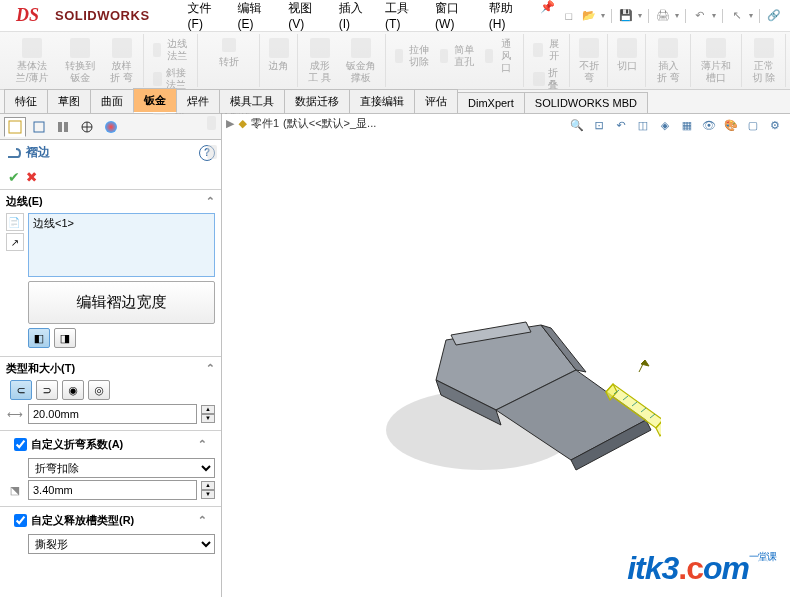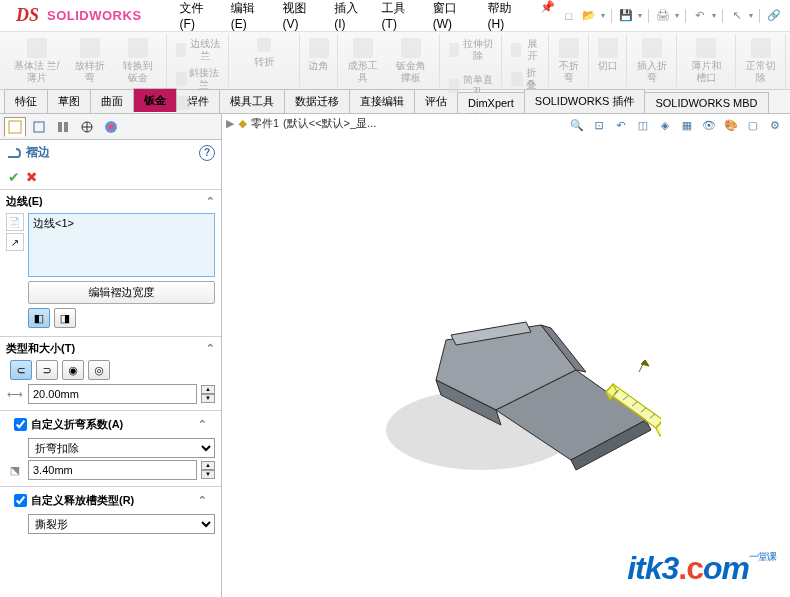--- a/index.html
+++ b/index.html
@@ -2,38 +2,38 @@
 <html><head>
 <meta charset="utf-8">
 <style>
   * { box-sizing: border-box; margin: 0; padding: 0; font-family: "Microsoft YaHei", Arial, sans-serif; }
   body { width: 790px; height: 597px; background: #fff; font-size: 11px; overflow: hidden; position: relative; }
   
   
   .menubar { height: 32px; display: flex; align-items: center; background: #fff; border-bottom: 1px solid #e0e0e0; }
   .logo { display: flex; align-items: center; padding: 0 16px; }
   .logo-ds { color: #d4282e; font-size: 18px; font-style: italic; font-weight: bold; font-family: Georgia, serif; }
-  .logo-text { color: #ec4899; font-weight: bold; font-size: 13px; letter-spacing: 0.5px; margin-left: 8px; }
+  .logo-text { color: #7f1d1d; font-weight: bold; font-size: 13px; letter-spacing: 0.5px; margin-left: 16px; }
   .menu-items { display: flex; gap: 2px; margin-left: 16px; justify-content: flex-end; }
   .menu-item { padding: 4px 6px; cursor: pointer; font-size: 12px; }
   .menu-right { display: flex; gap: 4px; margin-left: auto; padding-right: 8px; align-items: center; }
   .menu-icon { width: 16px; height: 16px; display: flex; align-items: center; justify-content: center; color: #888; cursor: pointer; }
   .menu-sep { width: 1px; height: 14px; background: #ccc; margin: 0 2px; }
   
   
   .ribbon { height: 58px; background: linear-gradient(#f8f8f8, #f0f0f0); border-bottom: 1px solid #d0d0d0; display: flex; padding: 2px 4px; gap: 1px; }
   .ribbon-group { display: flex; flex-direction: column; align-items: center; padding: 2px 4px; border-right: 1px solid #e0e0e0; }
   .ribbon-btn { display: flex; flex-direction: column; align-items: center; color: #aaa; font-size: 10px; padding: 2px 4px; text-align: center; line-height: 1.2; }
   .ribbon-btn .ico { width: 20px; height: 20px; background: #ddd; border-radius: 2px; margin-bottom: 2px; opacity: 0.5; }
   .ribbon-row { display: flex; gap: 4px; }
   
   
   .tabs { height: 24px; background: #f4f4f4; display: flex; align-items: flex-end; border-bottom: 1px solid #c0c0c0; padding-left: 4px; }
   .tab { padding: 4px 10px; font-size: 11px; border: 1px solid #c0c0c0; border-bottom: none; background: #f0f0f0; margin-right: -1px; cursor: pointer; }
-  .tab.active { background: #be185d; border-bottom: 1px solid #fff; font-weight: bold; position: relative; z-index: 1; }
+  .tab.active { background: #fdba74; border-bottom: 1px solid #fff; font-weight: bold; position: relative; z-index: 1; }
   
   
   .main { display: flex; height: calc(597px - 32px - 58px - 24px); }
   
   
   .left-panel { width: 222px; background: #fff; border-right: 1px solid #c0c0c0; display: flex; flex-direction: column; }
   .left-tabs { height: 26px; display: flex; align-items: center; border-bottom: 1px solid #c0c0c0; gap: 2px; padding: 0 4px; background: #f4f4f4; }
   .left-tab { width: 22px; height: 20px; display: flex; align-items: center; justify-content: center; cursor: pointer; }
   .left-tab.active { background: #fff; border: 1px solid #999; border-bottom-color: #fff; }
   
@@ -46,21 +46,21 @@
   .btn-cancel { color: #e53935; font-size: 14px; cursor: pointer; }
   
   .section { border-top: 1px solid #d0d0d0; padding: 4px 6px; }
   .section-title { font-size: 11px; font-weight: bold; margin-bottom: 4px; display: flex; align-items: center; }
   .section-expand { margin-left: auto; cursor: pointer; color: #888; }
   
   .listbox { border: 1px solid #7eb4ea; background: #eaf4fb; height: 64px; margin: 2px 0 4px 22px; padding: 2px 4px; font-size: 11px; position: relative; }
   .listbox-icons { position: absolute; left: -22px; top: 0; display: flex; flex-direction: column; gap: 2px; }
   .listbox-icons span { width: 18px; height: 18px; display: flex; align-items: center; justify-content: center; border: 1px solid #ccc; background: #fff; cursor: pointer; font-size: 10px; }
   
-  .wide-btn { display: block; width: calc(100% - 22px); margin-left: 22px; padding: 3px; border: 1px solid #aaa; background: linear-gradient(#fff,#eee); font-size: 11px; cursor: pointer; text-align: center; border-radius: 2px; }
+  .wide-btn { display: block; width: calc(100% - 22px); margin-left: 22px; padding: 11px; border: 1px solid #aaa; background: linear-gradient(#fff,#eee); font-size: 15px; cursor: pointer; text-align: center; border-radius: 2px; }
   
   .icon-row { display: flex; gap: 4px; margin: 4px 0 4px 22px; }
   .icon-btn { width: 22px; height: 20px; border: 1px solid #999; background: linear-gradient(#fff,#e8e8e8); cursor: pointer; display: flex; align-items: center; justify-content: center; border-radius: 2px; font-size: 11px; }
   .icon-btn.sel { background: linear-gradient(#cde6f7,#a8d0ec); border-color: #5b9bd5; }
   
   .field-row { display: flex; align-items: center; gap: 4px; margin: 2px 0; }
   .field-icon { width: 18px; height: 18px; color: #888; display: flex; align-items: center; justify-content: center; }
   .field-input { flex: 1; border: 1px solid #999; padding: 2px 4px; font-size: 11px; height: 20px; }
   .field-select { flex: 1; border: 1px solid #999; padding: 1px 2px; font-size: 11px; height: 20px; background: #fff; }
   .spinner { display: flex; flex-direction: column; }
@@ -123,27 +123,27 @@
 <div class="ribbon">
   <div class="ribbon-group">
       <div class="ribbon-row">
     <div class="ribbon-btn">
           <div class="ico"></div>
           <span>基体法
 兰/薄片</span>
         </div>
     <div class="ribbon-btn">
           <div class="ico"></div>
+          <span>转换到
+钣金</span>
+        </div>
+    <div class="ribbon-btn">
+          <div class="ico"></div>
           <span>放样折
 弯</span>
-        </div>
-    <div class="ribbon-btn">
-          <div class="ico"></div>
-          <span>转换到
-钣金</span>
         </div>
   </div>
     </div>
   <div class="ribbon-group">
       <div style="display:flex;flex-direction:column;gap:1px;">
     <div class="ribbon-btn" style="flex-direction:row;gap:4px;">
           <div class="ico" style="width:14px;height:14px;margin:0"></div>
           <span>边线法兰</span>
         </div>
     <div class="ribbon-btn" style="flex-direction:row;gap:1px;">
@@ -186,21 +186,21 @@
 具</span>
         </div>
     <div class="ribbon-btn">
           <div class="ico"></div>
           <span>钣金角
 撑板</span>
         </div>
   </div>
     </div>
   <div class="ribbon-group">
-      <div style="display:flex;flex-direction:column;gap:8px;">
+      <div style="display:flex;gap:1px;">
     <div class="ribbon-btn" style="flex-direction:row;gap:4px;">
           <div class="ico" style="width:14px;height:14px;margin:0"></div>
           <span>拉伸切除</span>
         </div>
     <div class="ribbon-btn" style="flex-direction:row;gap:4px;">
           <div class="ico" style="width:14px;height:14px;margin:0"></div>
           <span>简单直孔</span>
         </div>
     <div class="ribbon-btn" style="flex-direction:row;gap:4px;">
           <div class="ico" style="width:14px;height:14px;margin:0"></div>
@@ -259,21 +259,20 @@
   <div class="tab">特征</div>
   <div class="tab">草图</div>
   <div class="tab">曲面</div>
   <div class="tab active">钣金</div>
   <div class="tab">焊件</div>
   <div class="tab">模具工具</div>
   <div class="tab">数据迁移</div>
   <div class="tab">直接编辑</div>
   <div class="tab">评估</div>
   <div class="tab">DimXpert</div>
-  <div class="tab">SOLIDWORKS 插件</div>
   <div class="tab">SOLIDWORKS MBD</div>
 </div>
 
 <div class="main">
 
   <div class="left-panel">
     <div class="left-tabs">
       <div class="left-tab active">
           <svg width="14" height="14">
             <rect x="1" y="1" width="12" height="12" fill="none" stroke="#c9a020"></rect>

